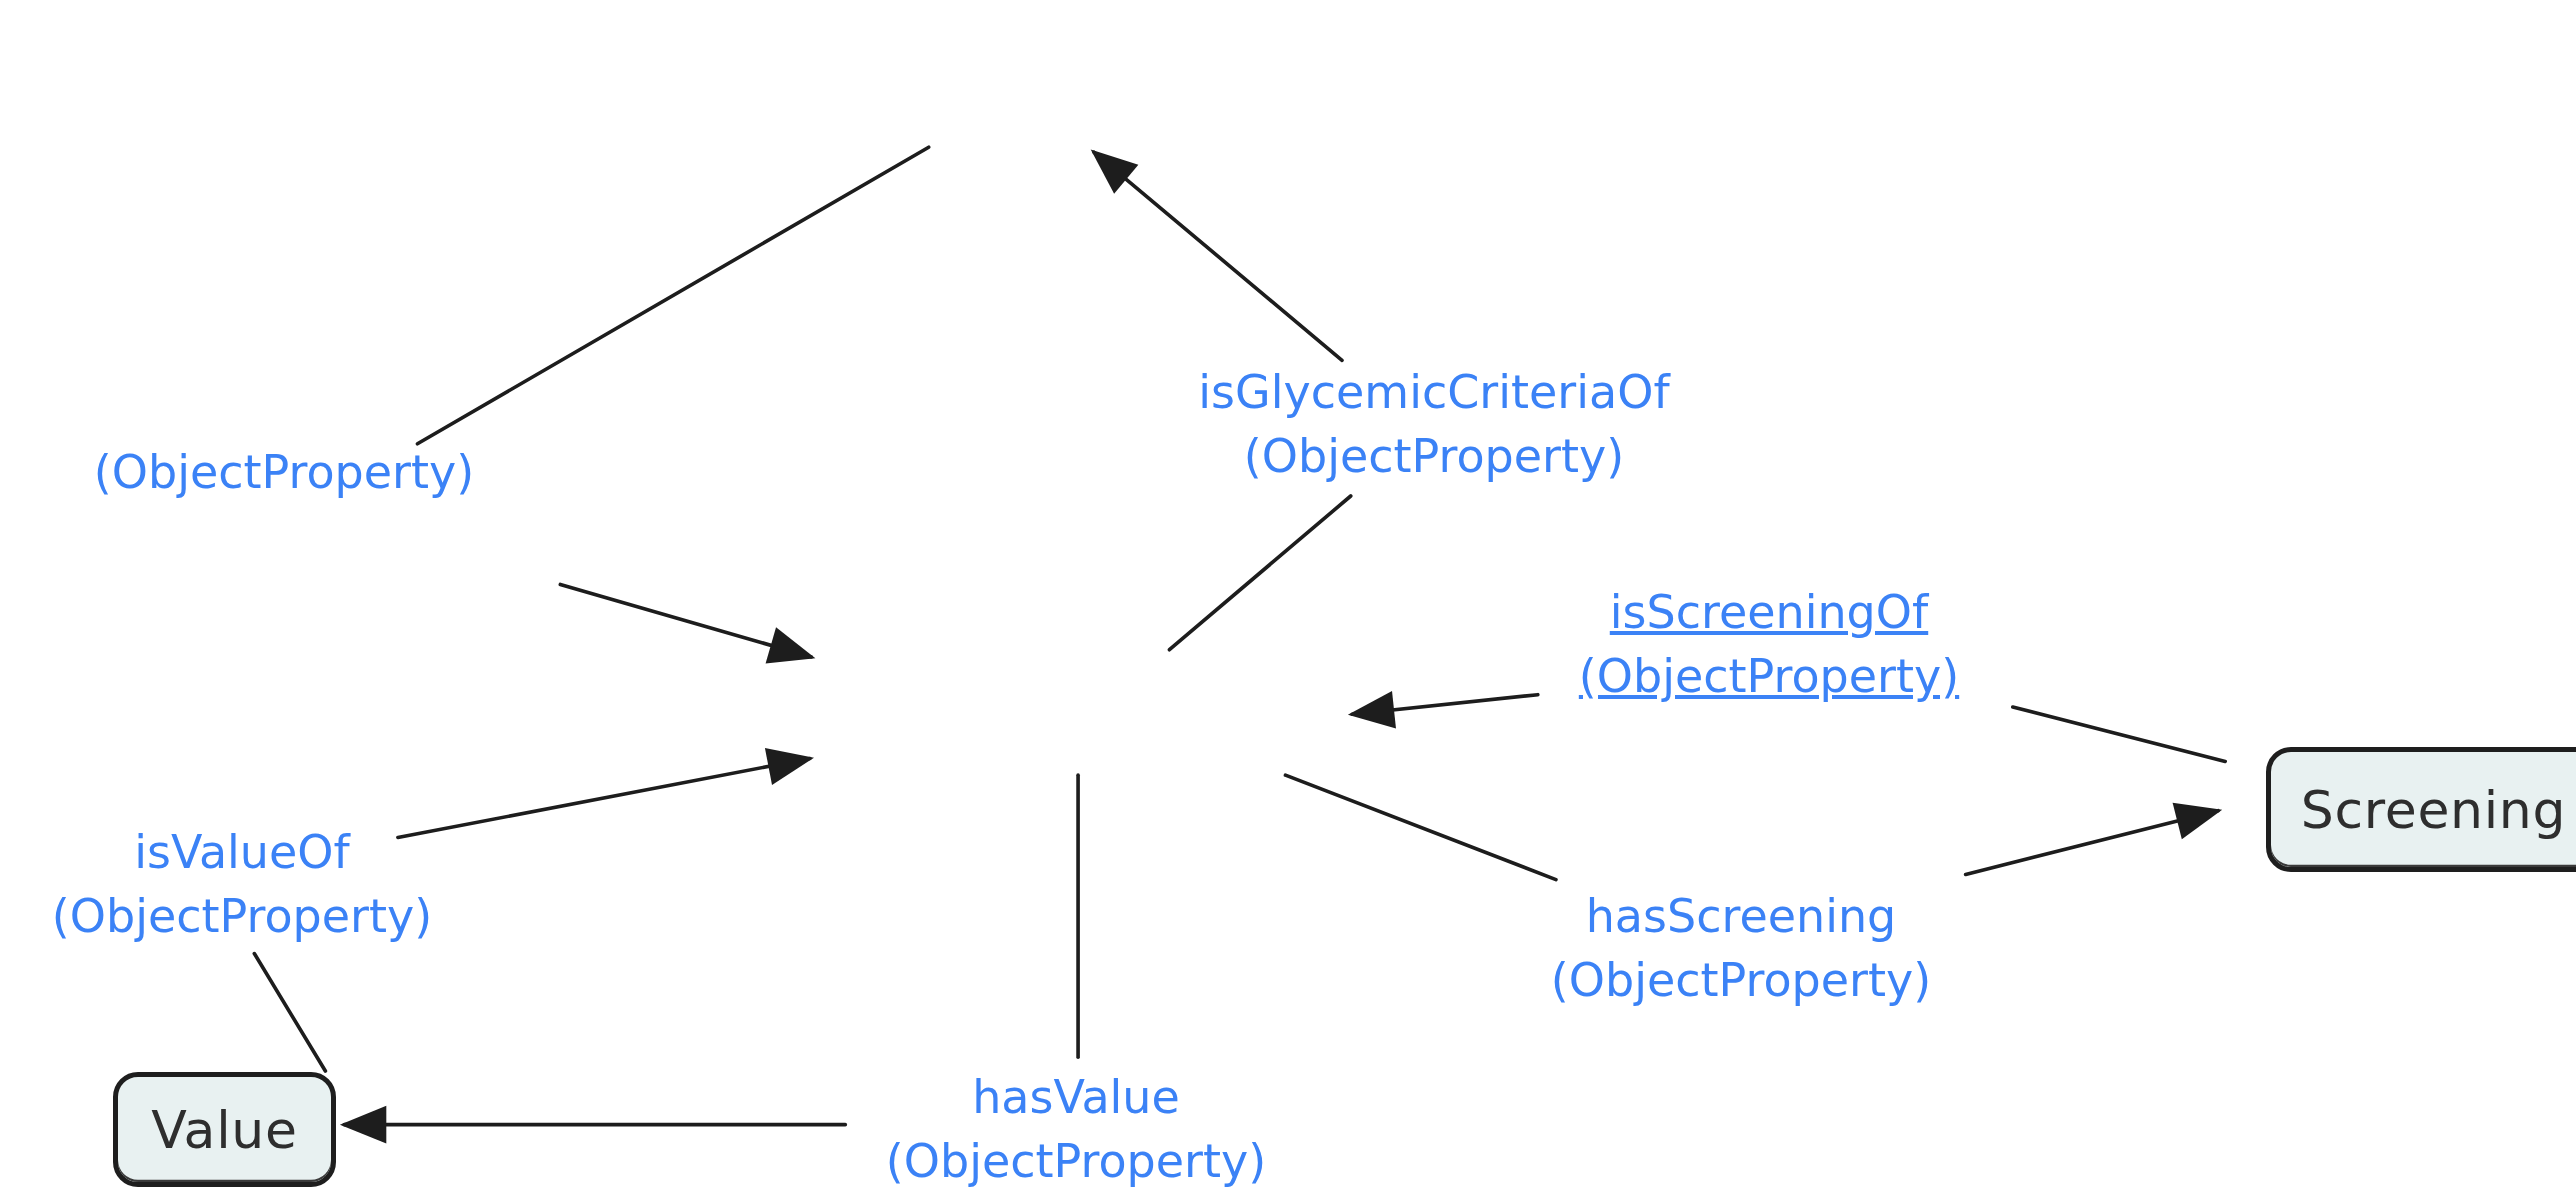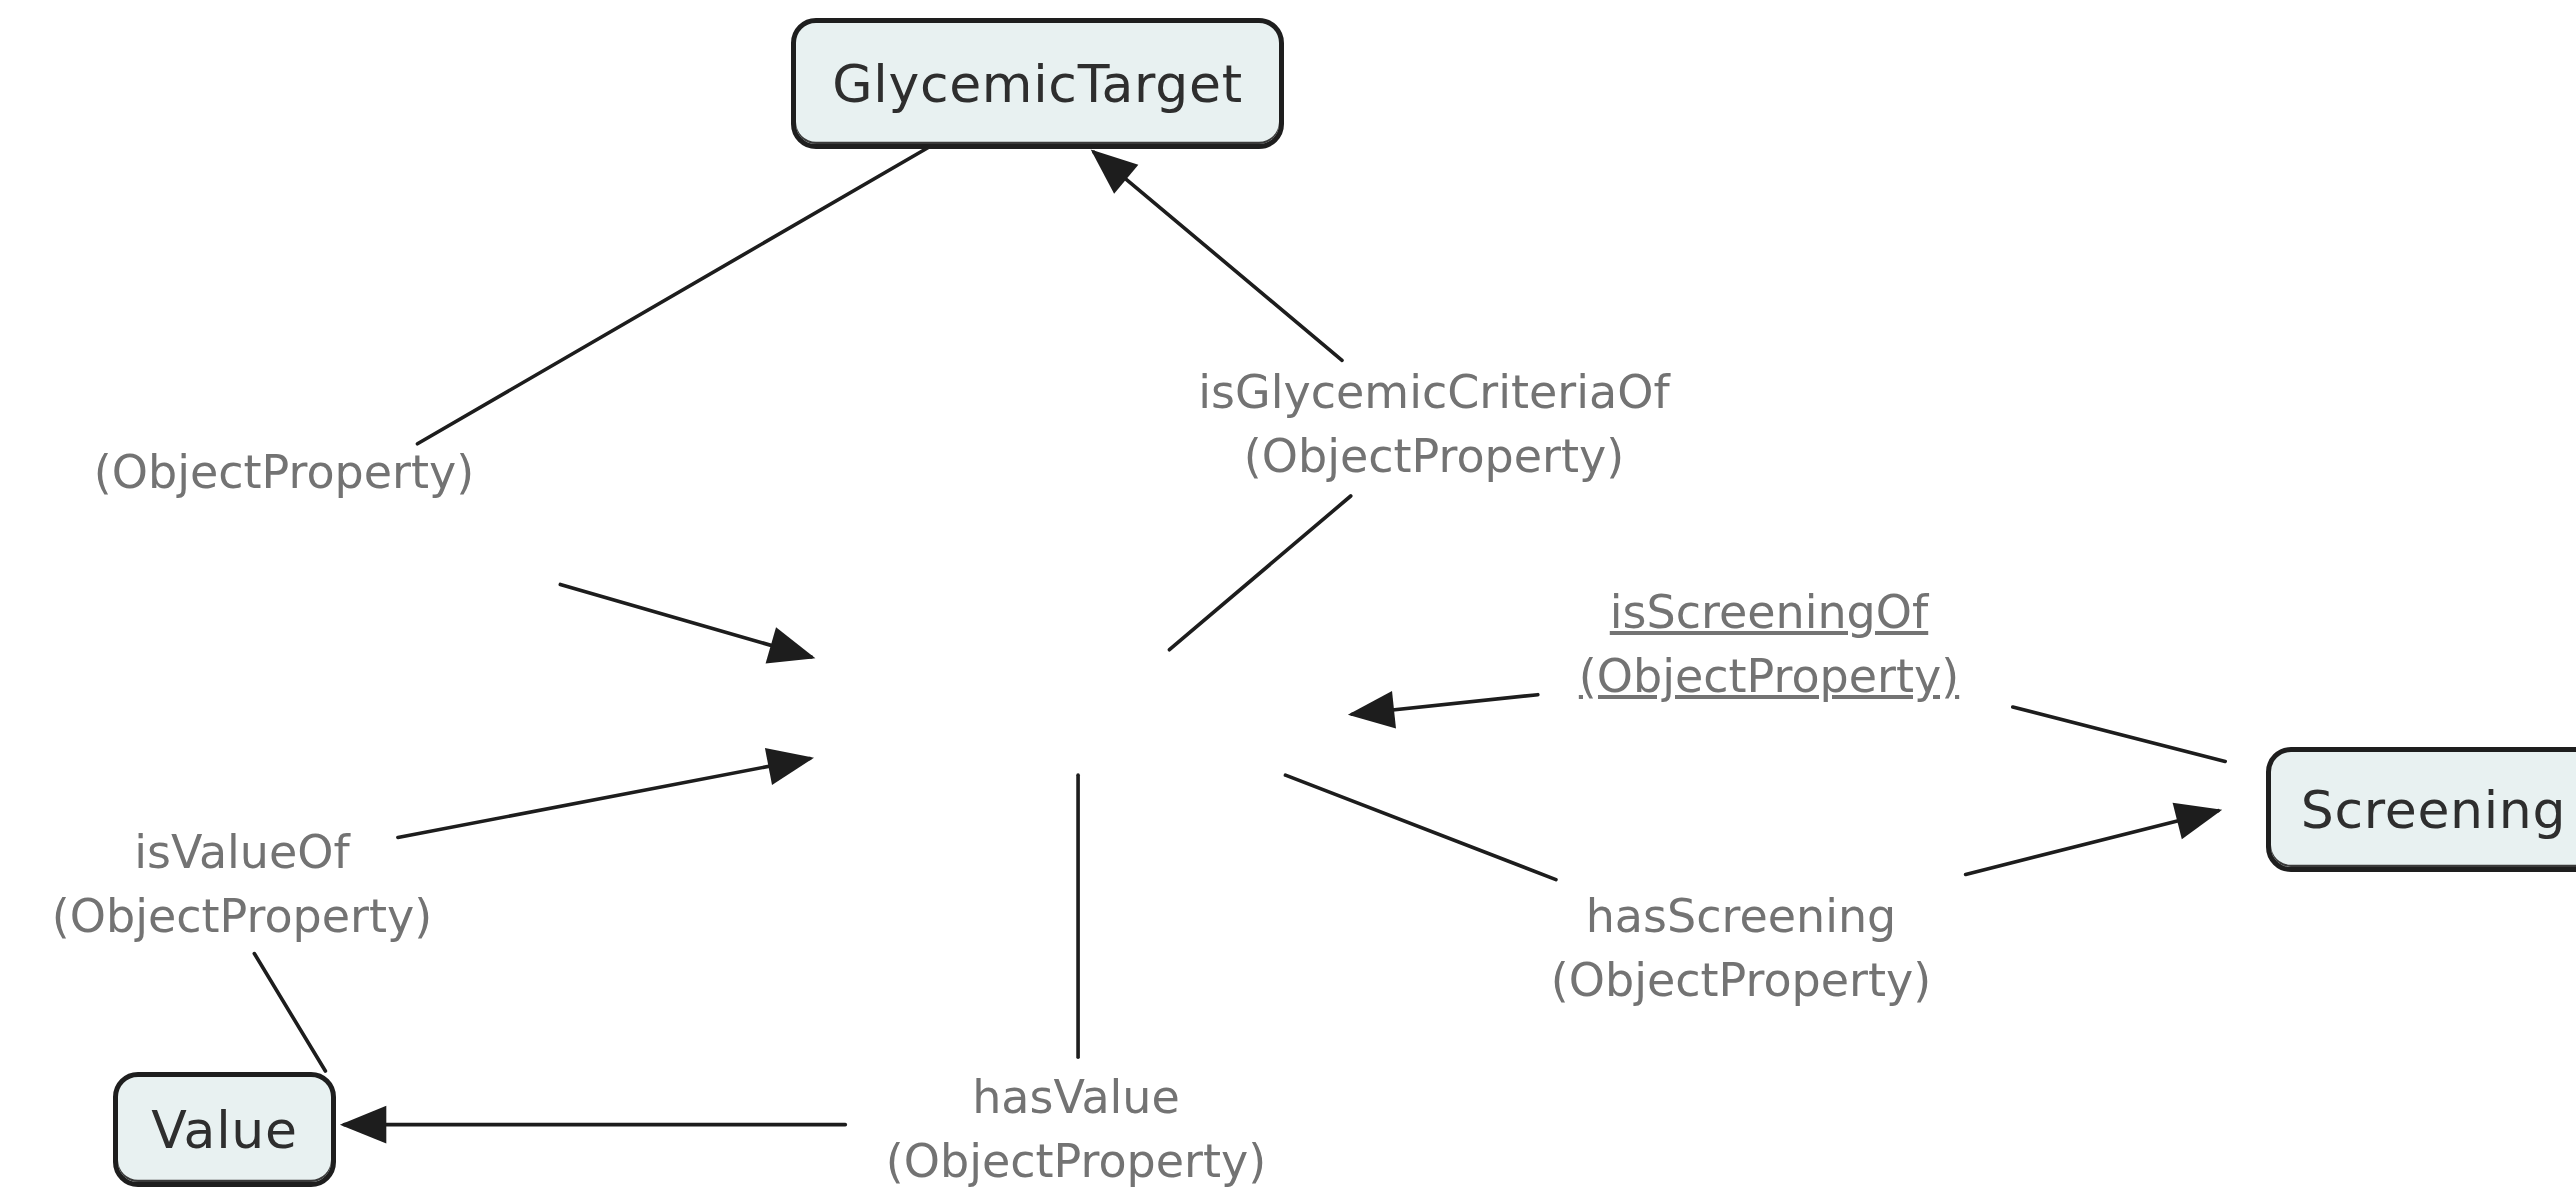--- a/index.html
+++ b/index.html
@@ -41,21 +41,21 @@
   .node .node-label {
     font-size: 52px;
     color: #2e2e2e;
     letter-spacing: 0.7px;
     white-space: nowrap;
   }
   .edge-label {
     position: absolute;
     transform: translateX(-50%);
     text-align: center;
-    color: #737373;
+    color: #3b82f6;
     font-size: 46px;
     line-height: 64px;
     white-space: nowrap;
   }
   .edge-label span { display: block; }
 </style>
 </head>
 <body>
 
 <div id="canvas">
@@ -85,23 +85,20 @@
 
     <line x1="548" y1="1155" x2="1116" y2="1046" marker-end="url(#arrow)"></line>
 
     <line x1="350" y1="1315" x2="448" y2="1477"></line>
 
     <line x1="1486" y1="1069" x2="1486" y2="1458"></line>
 
     <line x1="1165" y1="1551" x2="474" y2="1551" marker-end="url(#arrow)"></line>
   </svg>
 
-  <div class="node" style="left:791px; top:18px; width:493px; height:131px;">
-    <span class="node-label">GlycemicTarget</span>
-  </div>
 
 
   <div class="node" style="left:2226px; top:747px; width:335px; height:125px;margin-left:40px;">
     <span class="node-label">Screening</span>
   </div>
 
   <div class="node" style="left:113px; top:1072px; width:223px; height:115px;">
     <span class="node-label">Value</span>
   </div>
 

